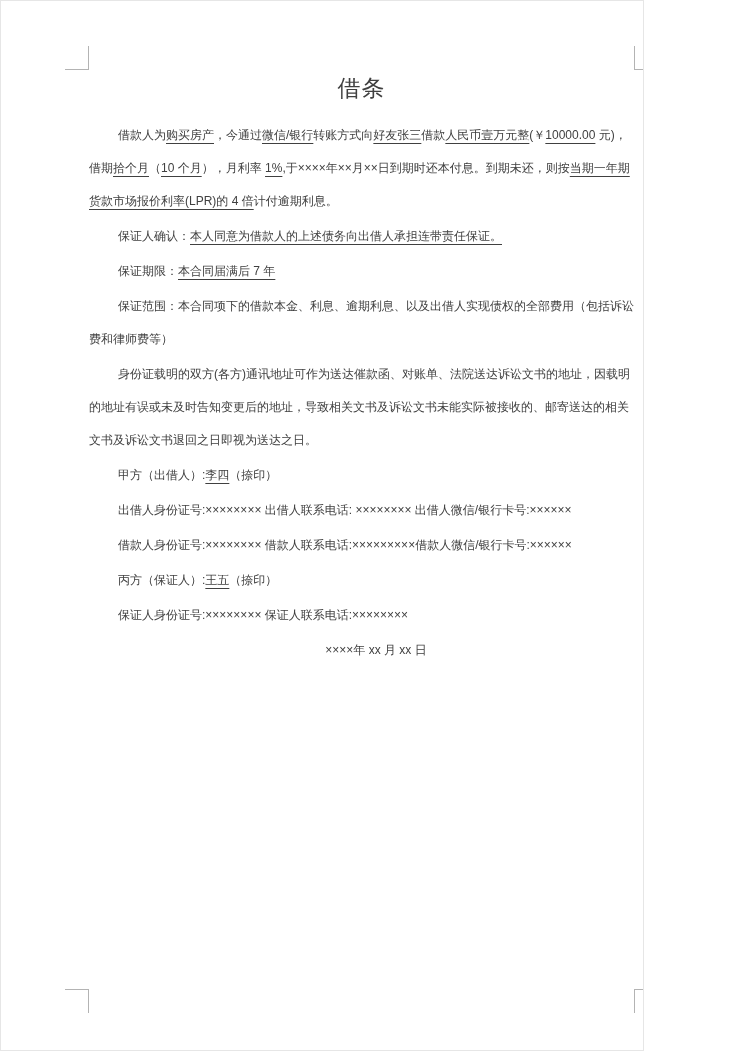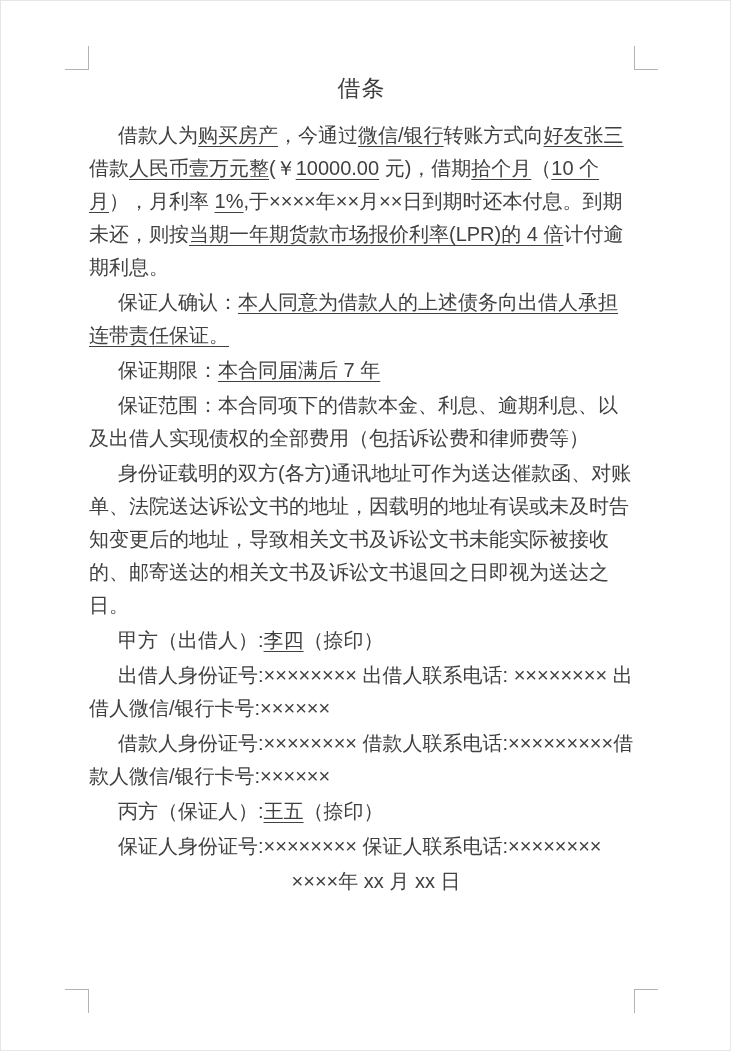--- a/index.html
+++ b/index.html
@@ -1,18 +1,18 @@
 <!DOCTYPE html>
 <html style="--text-color: #404040; --page-border: #e6e6e6; --crop-mark-color: #b3b3b3;"><head>
 <meta charset="utf-8">
 <style>
   html,body{margin:0;padding:0;background:#ffffff;}
   .page{
     position:relative;
-    width:731px;height:1051px;
+    width:644px;height:1051px;
     box-sizing:border-box;
     background:#ffffff;
     border:1px solid var(--page-border,#e6e6e6);
     overflow:hidden;
     font-family:"Liberation Sans","DejaVu Sans",sans-serif;
     color:var(--text-color,#404040);
   }
   .mark{position:absolute;width:23px;height:23px;}
   .mark.tl{left:64px;top:45px;border-right:1px solid var(--crop-mark-color,#b3b3b3);border-bottom:1px solid var(--crop-mark-color,#b3b3b3);}
   .mark.tr{left:633px;top:45px;border-left:1px solid var(--crop-mark-color,#b3b3b3);border-bottom:1px solid var(--crop-mark-color,#b3b3b3);}
@@ -20,21 +20,21 @@
   .mark.br{left:633px;top:988px;border-left:1px solid var(--crop-mark-color,#b3b3b3);border-top:1px solid var(--crop-mark-color,#b3b3b3);}
   .text-area{position:absolute;left:88px;top:68px;width:545px;}
   .doc-title{
     margin:4px 0 0 0;
     font-size:23px;
     font-weight:400;
     line-height:30px;
     text-align:center;
     letter-spacing:1px;
   }
-  .doc-body{margin-top:16px;font-size:20px;line-height:33px;text-align:left;}
+  .doc-body{margin-top:16px;font-size:12px;line-height:33px;text-align:left;}
   .para{margin:0 0 2px 0;text-indent:29px;}
   .para.right{text-align:center;}
   .u{text-decoration:underline;text-underline-offset:4px;text-decoration-thickness:1px;}
 </style>
 </head>
 <body>
 
 <div class="page">
   <div class="mark tl"></div>
   <div class="mark tr"></div>

